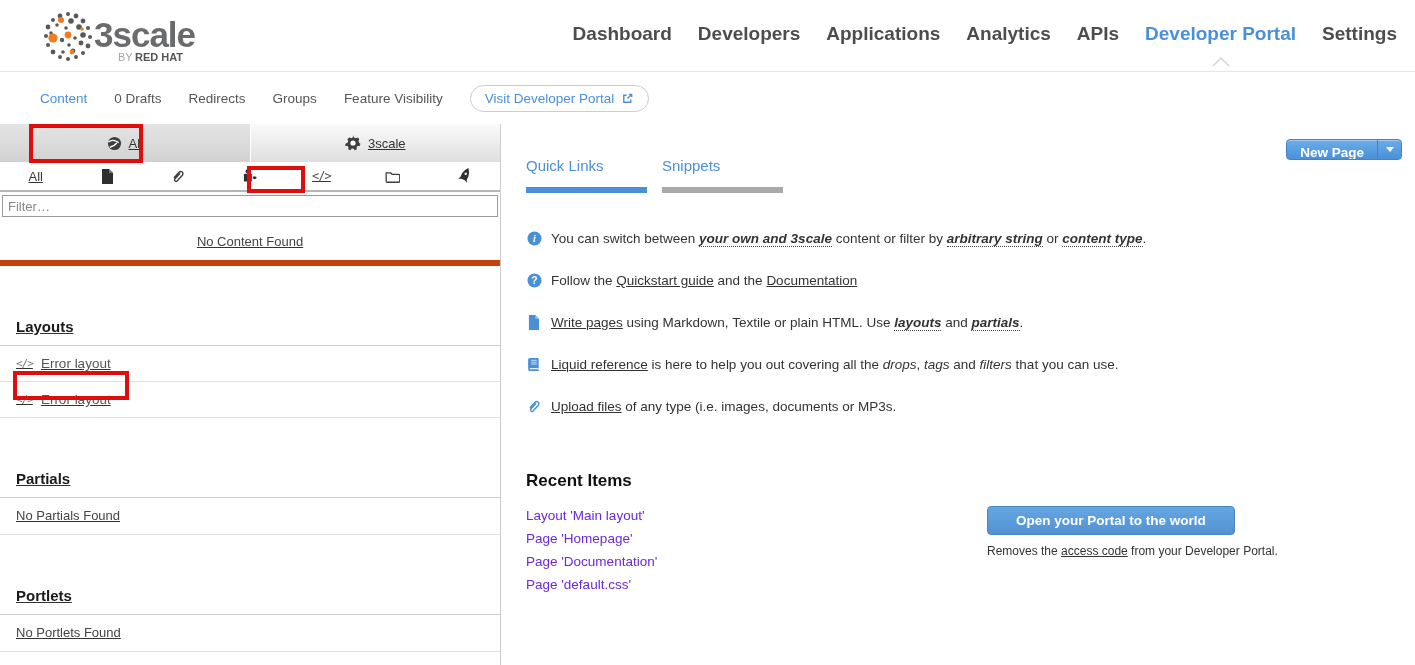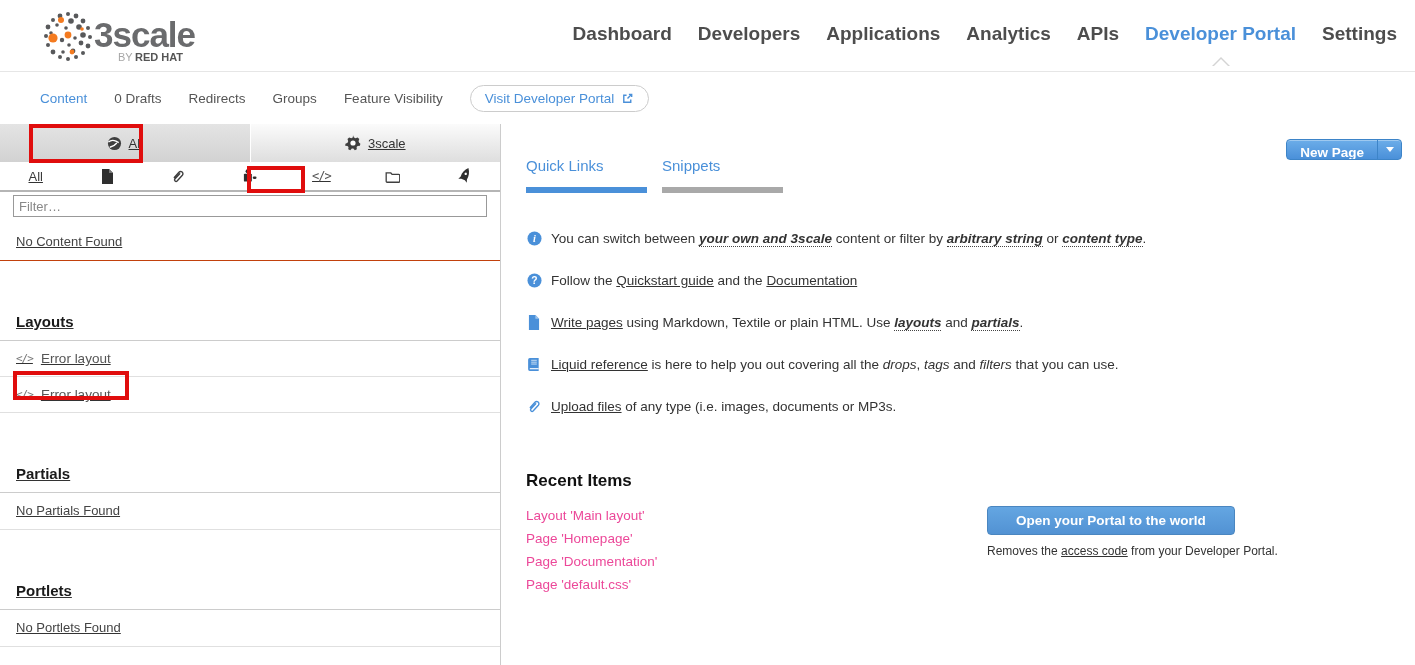--- a/index.html
+++ b/index.html
@@ -39,27 +39,27 @@
   .side-tab:first-child { border-left:none; }
   .side-tab.active { background:linear-gradient(#e4e4e4,#d2d2d2); }
   .side-tab .ticon { display:inline-flex; }
 
   
   .type-row { display:flex; height:30px; border-bottom:2px solid #b5b5b5; align-items:center; }
   .type-cell { flex:1; text-align:center; color:#3a3a3a; cursor:pointer; display:flex; justify-content:center; align-items:center; }
   .code-glyph { font-family:"DejaVu Sans Mono",monospace; font-size:12px; color:#555; letter-spacing:-1px; }
 
   
-  .filter-wrap { padding:3px 13px; }
+  .filter-wrap { padding:3px 2px; }
   .filter-input { width:100%; height:22px; border:1px solid #999; font-size:13px; padding:0 5px;
                   color:#333; outline:none; font-family:inherit; }
   .filter-input::placeholder { color:#888; }
 
   
-  .empty-row { padding:10px 16px 11px; color:#444; border-bottom:1px solid #c2410c; margin-top:4px; }
+  .empty-row { padding:10px 16px 11px; color:#444; border-bottom:6px solid #c2410c; margin-top:4px;text-align:center; }
   .side-section { margin-top:48px; }
   .side-heading { font-size:15px; font-weight:bold; color:#1a1a1a; padding:4px 16px 10px; border-bottom:1px solid #ccc; }
   .side-item { padding:10px 16px; color:#555; font-size:13.5px; border-bottom:1px solid #e0e0e0;
                display:flex; align-items:center; gap:8px; cursor:pointer; }
   .side-item .code-glyph { font-size:11px; color:#777; }
   .side-empty { padding:10px 16px 11px; color:#444; border-bottom:1px solid #e0e0e0; }
 
   
   .main-tabs { display:flex; gap:15px; }
   .main-tab { min-width:121px; font-size:15px; color:#4a90d9; padding-bottom:13px; cursor:pointer;
@@ -80,21 +80,21 @@
   .tip-icon { flex:none; width:16px; display:flex; justify-content:center; margin-top:0px; }
   .seg-term { font-weight:bold; font-style:italic; border-bottom:1px dotted #444; }
   .seg-link { color:#333; text-decoration:underline; cursor:pointer; }
   .seg-bold { font-weight:normal; }
   .seg-italic { font-style:italic;margin-top:6px; }
 
   
   .recent-title { margin-top:57px; font-size:17px; font-weight:bold; color:#111; }
   .recent-flex { display:flex; margin-top:13px; }
   .recent-links { width:461px; display:flex; flex-direction:column; }
-  .recent-links a { color:#ec4899; font-size:13.5px; text-decoration:none; line-height:23px; cursor:pointer; }
+  .recent-links a { color:#6d28d9; font-size:13.5px; text-decoration:none; line-height:23px; cursor:pointer; }
   .portal-box { padding-top:2px; }
   .open-portal-btn { display:inline-block; background:linear-gradient(#64a6e2,#5292d3); border:1px solid #4a86c0;
                      border-radius:4px; color:#fff; font-weight:bold; font-size:13.5px; padding:6px 28px; cursor:pointer; }
   .portal-note { margin-top:9px; font-size:12px; color:#333; }
   .portal-note .seg-link { text-decoration:underline; }
 
   
   .anno { position:absolute; border:4px solid #e00d0d; background:transparent; pointer-events:none; }
   .anno-all   { left:29px;  top:124px; width:114px; height:39px; }
   .anno-code  { left:247px; top:166px; width:58px;  height:27px; }

